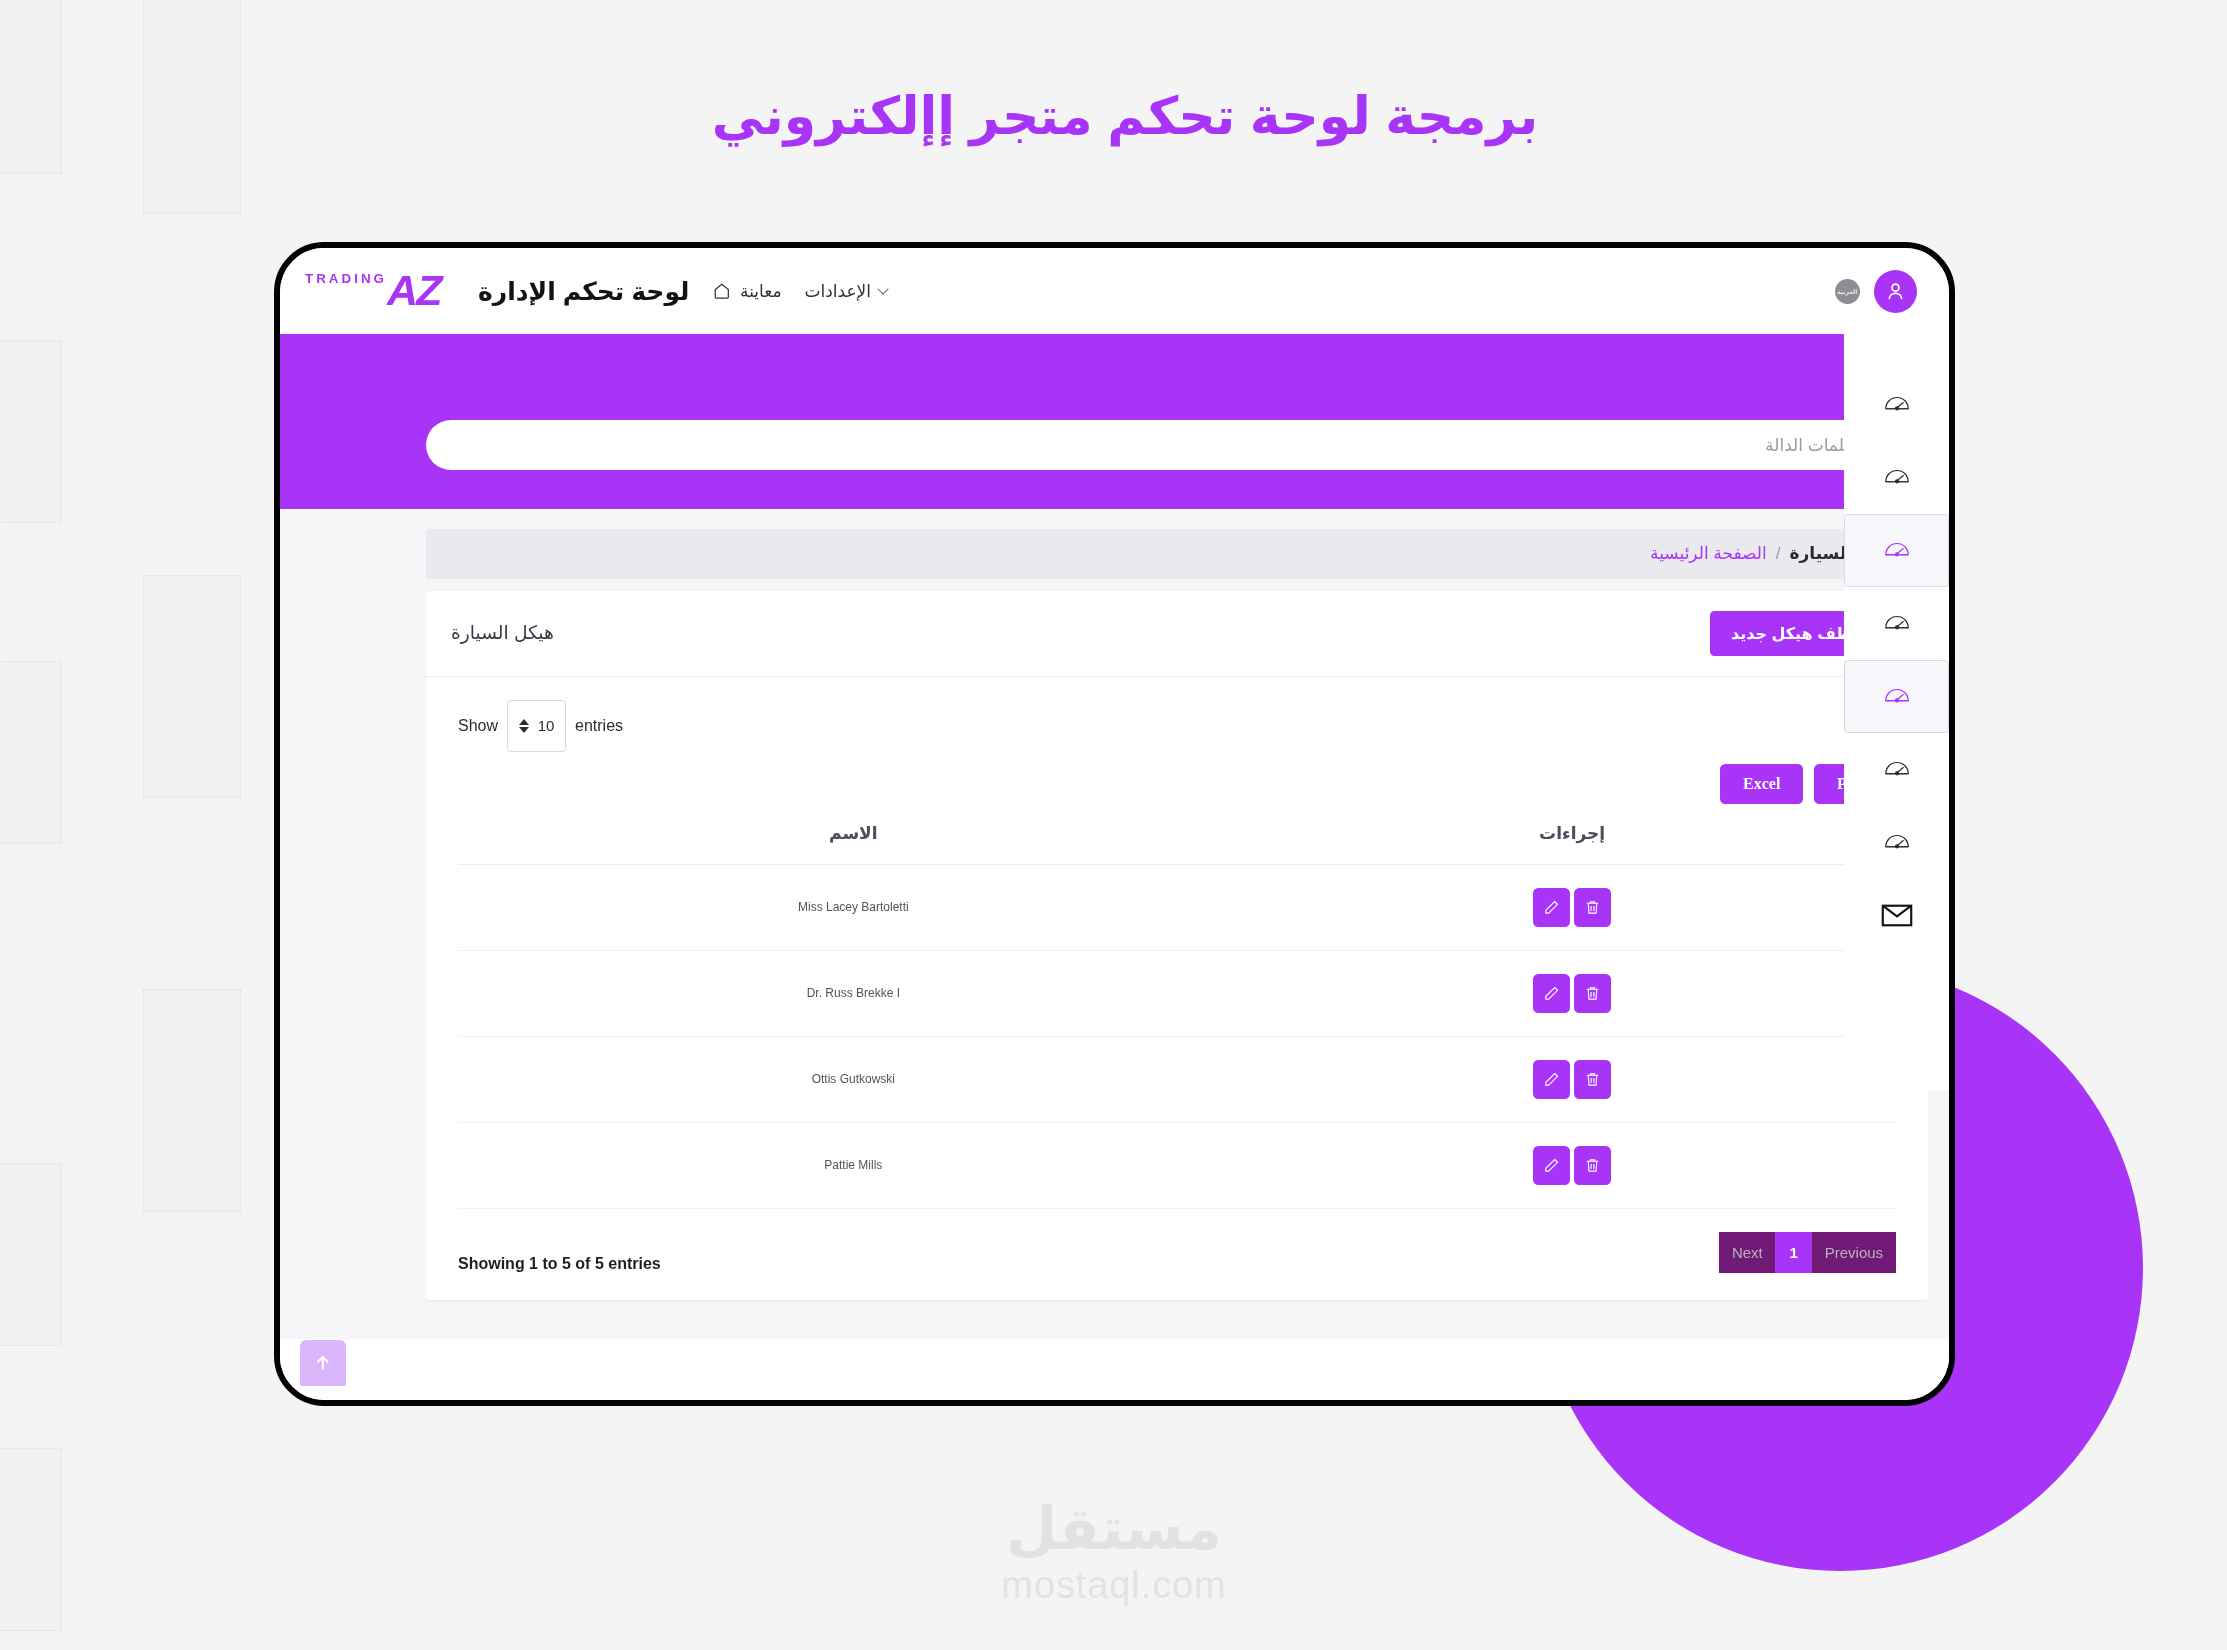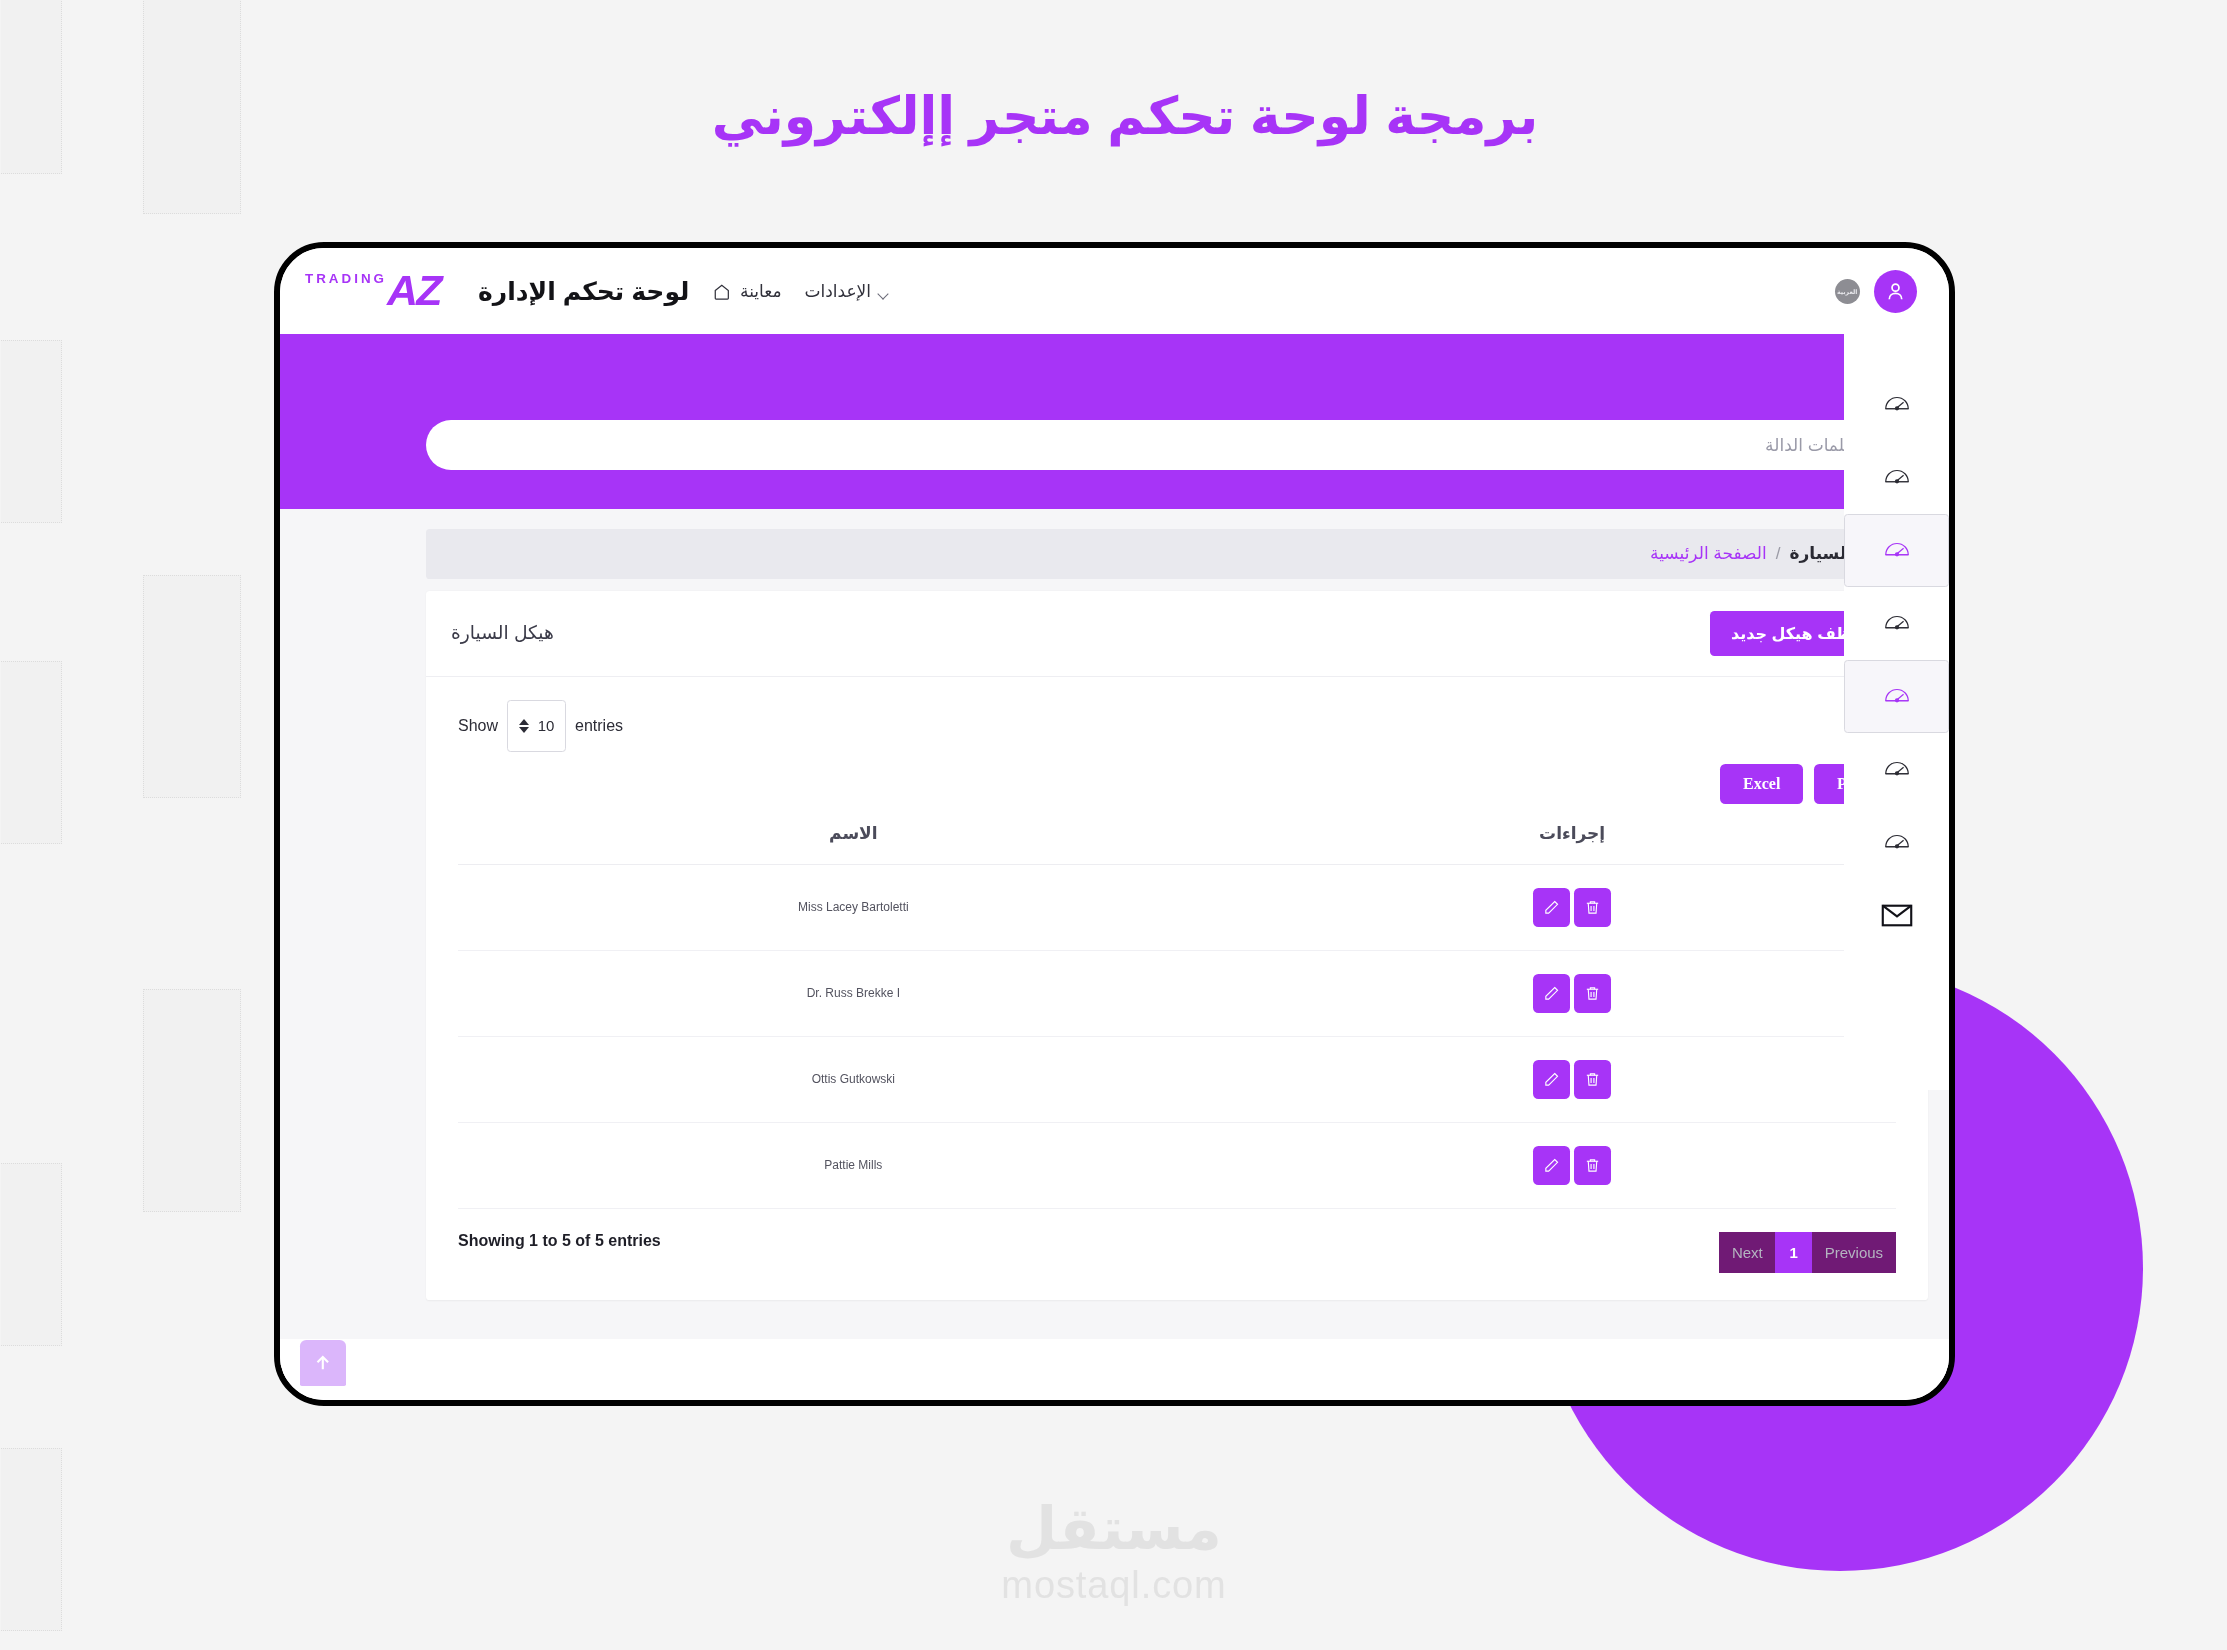--- a/index.html
+++ b/index.html
@@ -89,21 +89,21 @@
     letter-spacing: 3px;
   }
   .panel-title {
     font-size: 25px;
     font-weight: 700;
     color: #131317;
     white-space: nowrap;
   }
   .nav-link {
     display: flex;
-    align-items: flex-end;
+    align-items: center;
     gap: 8px;
     font-size: 17px;
     color: #31313b;
     cursor: pointer;
     white-space: nowrap;
   }
   .chev {
     display: inline-block;
     width: 8px; height: 8px;
     border-right: 1.8px solid #6b6b78;
@@ -301,21 +301,21 @@
     border: none;
     border-radius: 5.3px;
     cursor: pointer;
     display: inline-flex;
     align-items: center;
     justify-content: center;
   }
 
   .foot-row {
     display: flex;
-    align-items: flex-start;
+    align-items: flex-end;
     justify-content: space-between;
     flex-direction: row-reverse;
     padding-top: 23px;
   }
   .foot-info { font-size: 16px; color: #1e1e27; font-weight: 600; direction: ltr; }
   .pager { display: flex; direction: ltr; }
   .pg {
     min-width: 37px; height: 41px;
     display: flex; align-items: center; justify-content: center;
     background: #701a75;

